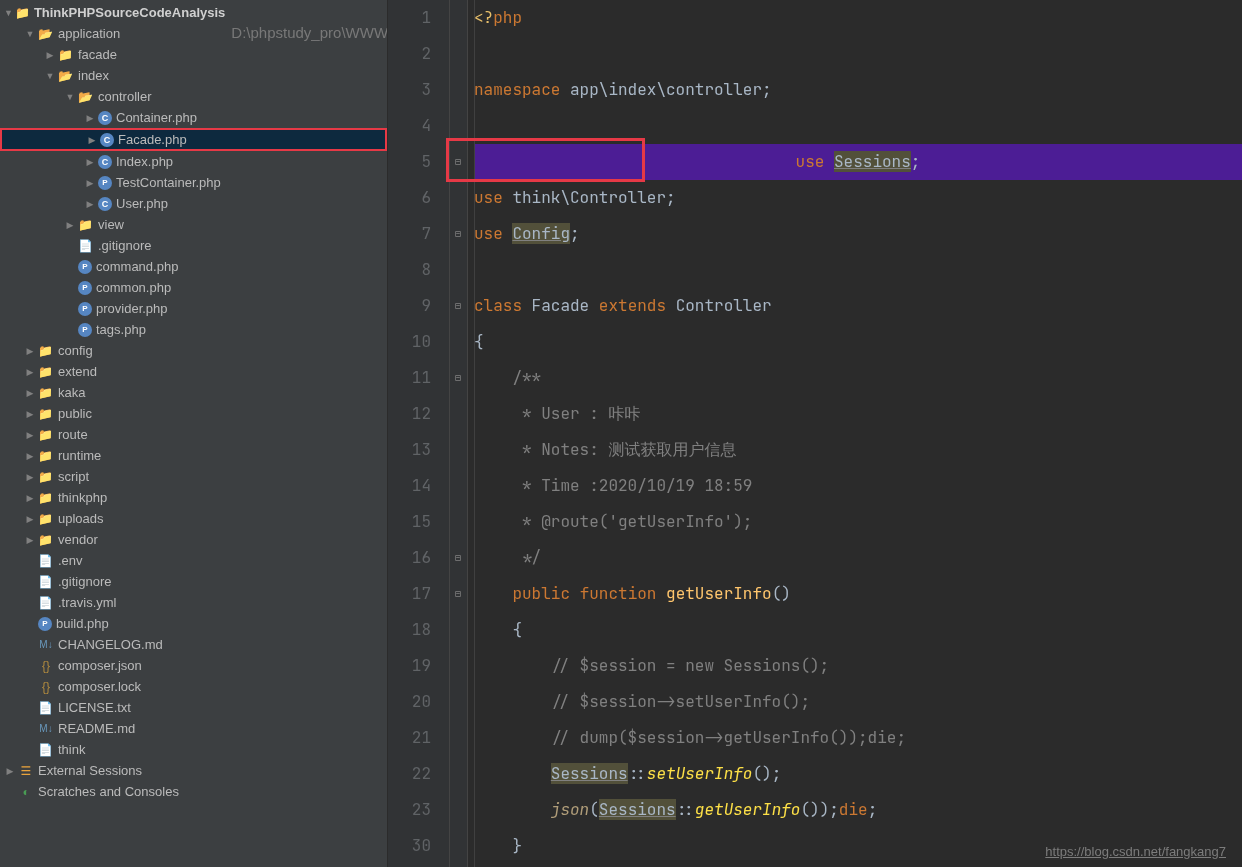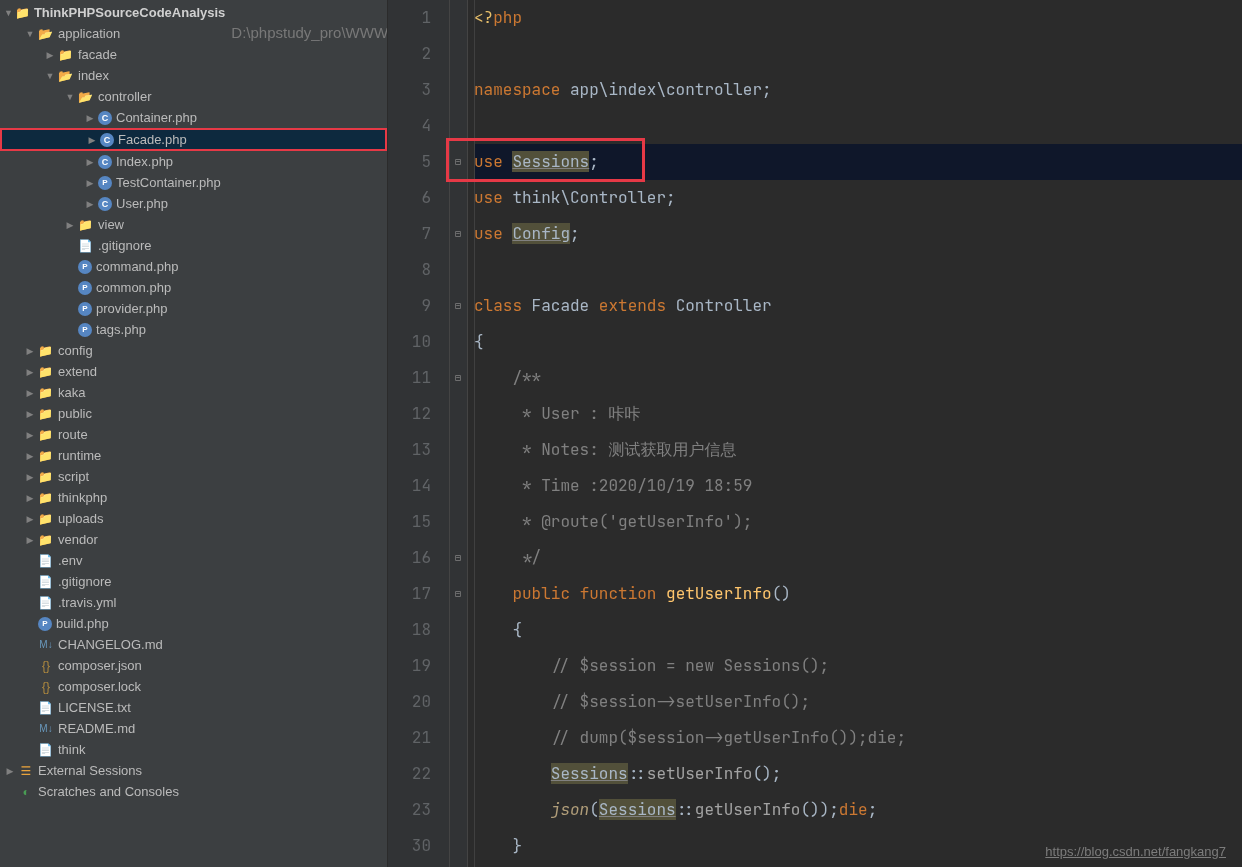--- a/index.html
+++ b/index.html
@@ -85,38 +85,38 @@
     position:absolute; left:2px;
     width:12px; height:12px;
     color:#808080; font-size:10px;
     display:flex; align-items:center; justify-content:center;
   }
   .code-area {
     flex:1; padding-left:6px; position:relative;
     line-height:36px;
   }
   .code-line { height:36px; white-space:pre; }
-  .code-line.current { background:#0f172a; }
+  .code-line.current { background:#4c1d95;text-align:center; }
   .red-box {
     position:absolute;
     border:3px solid #e63946;
     z-index:5;
     pointer-events:none;
   }
   
   .kw { color:#cc7832; }
   .op { color:#a9b7c6; }
   .cls { color:#a9b7c6; }
   .fn  { color:#ffc66d; }
   .cmt { color:#808080; }
   .phptag2 { color:#e8bf6a; }
   .warn { background:#52503a; color:#a9b7c6; }
   .under { text-decoration:underline; text-decoration-color:#808080; }
   .call { color:#b09d79; font-style:italic; }
-  .staticfn { color:#a3a3a3; }
+  .staticfn { color:#fde047; font-style:italic; }
   .vertline {
     position:absolute; top:0; bottom:0; width:1px; background:#404040;
   }
   .watermark {
     position:absolute; right:16px; bottom:8px;
     color:#7c7c7c; font-size:13px;
     font-family:"Segoe UI",sans-serif;
     text-decoration:underline;
   }
 </style>

